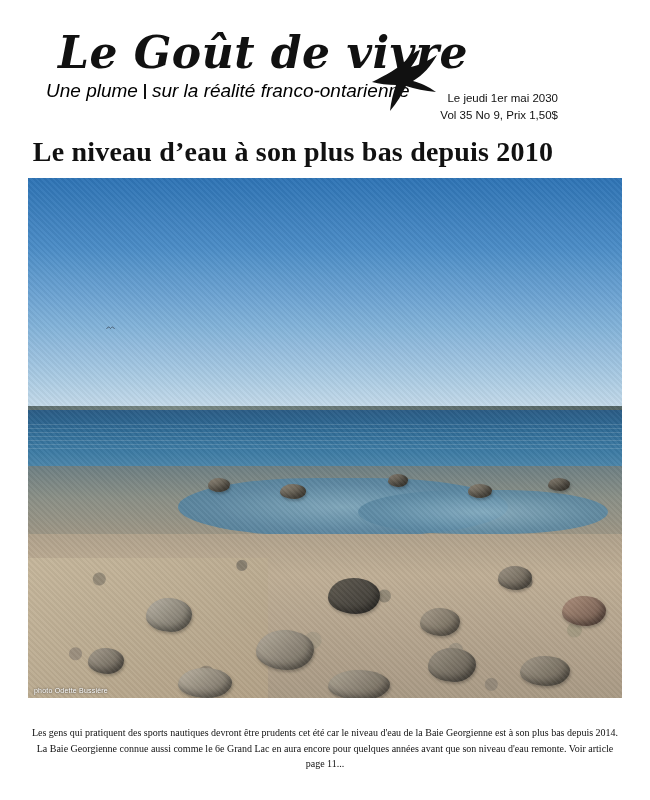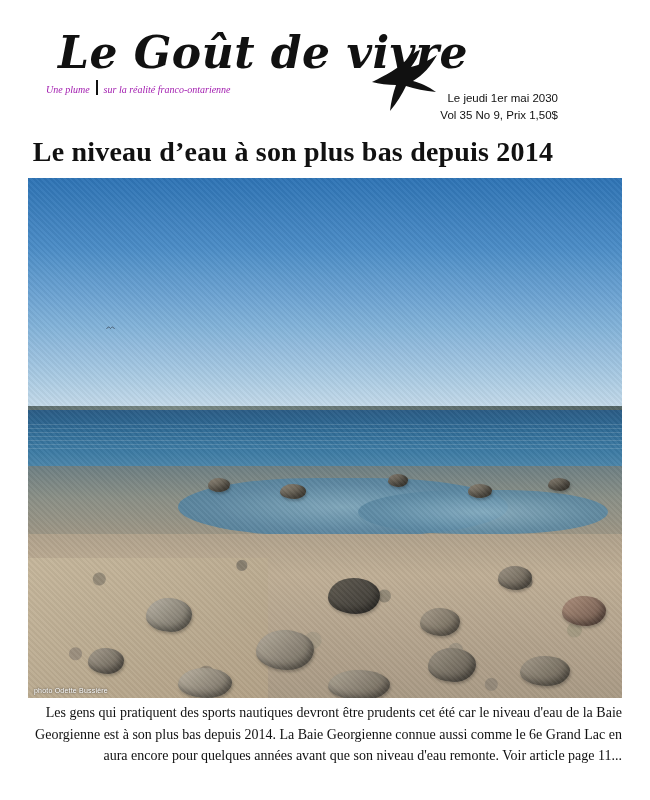--- a/index.html
+++ b/index.html
@@ -34,24 +34,24 @@
     font-weight: 700;
     font-size: 44px;
     letter-spacing: 0.5px;
     color: #111;
     margin: 0;
     padding-left: 30px;
     line-height: 1.05;
     white-space: nowrap;
   }
   .masthead-sub {
-    font-family: Liberation Serif, serif;
+    font-family: Liberation Sans, sans-serif;
     font-style: italic;
-    font-size: 10px;
-    color: #a21caf;
+    font-size: 19px;
+    color: #000000;
     margin: 4px 0 0 0;
     padding-left: 18px;
     white-space: nowrap;
   }
   .masthead-sub .bar {
     display: inline-block;
     width: 2px;
     height: 15px;
     background: #111;
     vertical-align: -2px;
@@ -234,27 +234,27 @@
   .bird-fly {
     position: absolute;
     left: 78px;
     top: 148px;
     width: 9px;
     height: 5px;
   }
 
   
   .caption {
-    margin: 4px 28px 0 28px;
+    margin: 27px 28px 0 28px;
     width: 594px;
     font-family: "Liberation Serif", serif;
-    font-size: 14px;
+    font-size: 10px;
     line-height: 1.55;
     color: #111;
-    text-align: right;
+    text-align: center;
   }
   .caption p { margin: 0; }
 </style>
 </head>
 <body>
 
 <div class="page">
 
   <div class="masthead">
     <h1 class="masthead-title">Le Goût de vivre</h1>
@@ -269,21 +269,21 @@
                C34 46, 29 55, 22 63 C23 54, 25 45, 28 37
                C20 37, 11 36, 4 34 Z" fill="#111111"></path>
     </svg>
 
     <div class="issue-info">
       <div>Le jeudi 1er mai 2030</div>
       <div>Vol 35 No 9, Prix 1,50$</div>
     </div>
   </div>
 
-  <h2 class="headline">Le niveau d’eau à son plus bas depuis 2014</h2>
+  <h2 class="headline">Le niveau d’eau à son plus bas depuis 2010</h2>
 
   <div class="photo-wrap">
     <div class="photo">
       <div class="sky"></div>
 
       <svg class="bird-fly" viewBox="0 0 18 10">
         <path d="M1 6 C4 1, 6 1, 9 5 C12 1, 14 1, 17 6" stroke="#33414d" stroke-width="1.4" fill="none"></path>
       </svg>
 
       <div class="far-shore"></div>

